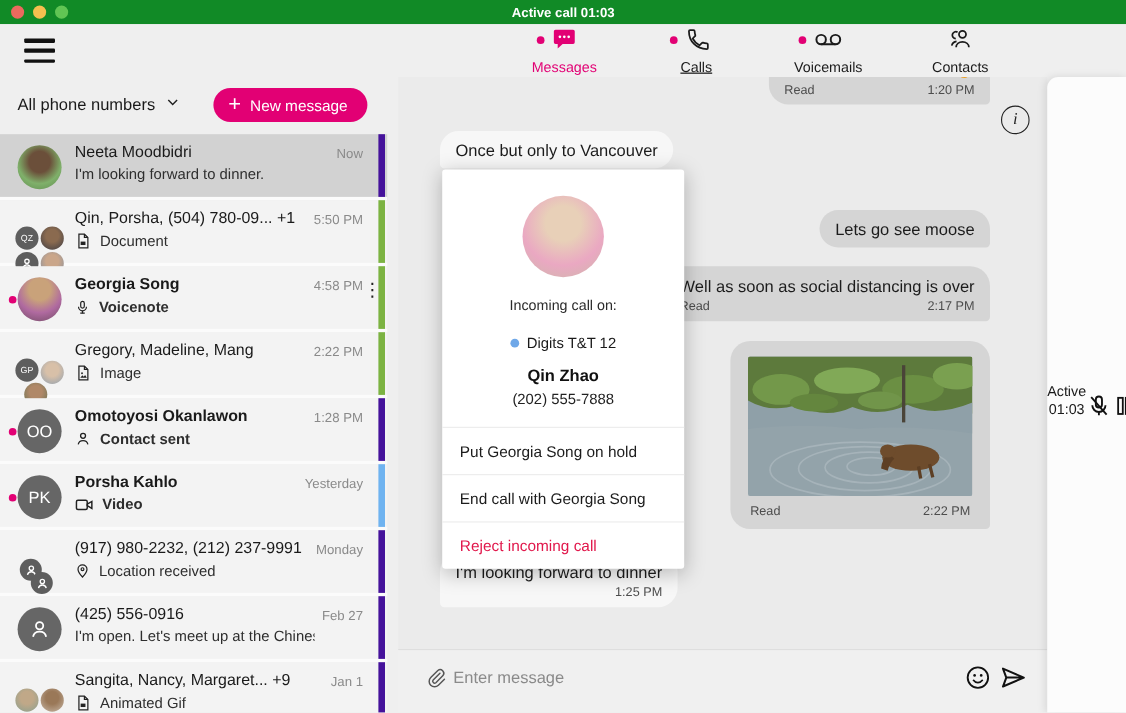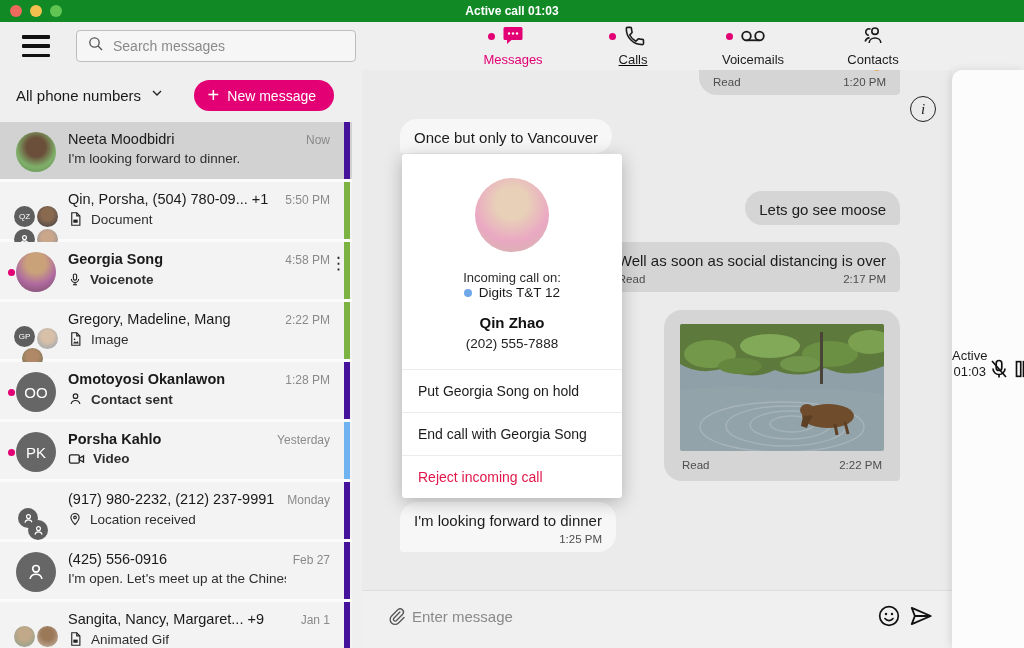--- a/index.html
+++ b/index.html
@@ -76,21 +76,21 @@
   .meta { display:flex; justify-content:space-between; margin-top:4px; font-size:11.5px; color:#4d4d4d; }
   .meta .t { margin-left:auto; }
   .img-bubble { padding:14px 16px 8px 16px; }
   .img-bubble svg.photo { display:block; border-radius:2px; }
   .img-bubble .meta { margin-top:8px; padding:0 2px 2px; }
 
   
   .call-dialog { position:absolute; left:40px; top:84px; width:220px; background:#fff; border-radius:3px; box-shadow:0 4px 18px rgba(0,0,0,.25); z-index:5; }
   .cd-head { text-align:center; padding:24px 10px 14px; }
   .cd-avatar { width:74px; height:74px; border-radius:50%; margin:0 auto 18px; }
-  .cd-incoming { font-size:13px; color:#2b2b2b; margin-bottom:0; }
+  .cd-incoming { font-size:13px; color:#2b2b2b; margin-bottom:19px; }
   .cd-line { font-size:13.5px; color:#1a1a1a; display:flex; align-items:center; justify-content:center; gap:7px; margin-bottom:14px; }
   .cd-line .bdot { width:8px; height:8px; border-radius:50%; background:#6FA8E8; }
   .cd-name { font-size:15px; font-weight:bold; color:#111; margin-bottom:5px; }
   .cd-number { font-size:13.5px; color:#222; padding-bottom:4px; }
   .cd-action { border-top:1px solid #ECECEC; padding:13px 16px; font-size:14px; color:#1c1c1c; cursor:pointer; }
   .cd-action.danger { color:#E1174B; }
 
   
   .composer { position:absolute; left:362px; width:590px; bottom:0; height:58px; background:#F0F0F0; border-top:1px solid #DEDEDE; display:flex; align-items:center; padding:0 16px 7px 22px; gap:3px; }
   .composer input { flex:1; border:none; outline:none; background:transparent; font-size:15px; color:#333; font-family:"Liberation Sans",sans-serif; }
@@ -120,29 +120,20 @@
     </div>
     <span class="titlebar-text">Active call 01:03</span>
   </div>
 
   <div class="navbar">
     <div class="hamburger">
         <span></span>
         <span></span>
         <span></span>
       </div>
-    <div class="searchbox">
-      <span>
-        <svg width="18" height="18" viewBox="0 0 24 24">
-            <circle cx="10" cy="10" r="6.2" fill="none" stroke="#555" stroke-width="1.8"></circle>
-            <line x1="14.8" y1="14.8" x2="20" y2="20" stroke="#555" stroke-width="1.8"></line>
-          </svg>
-      </span>
-      <input type="text" placeholder="Search messages" style="">
-    </div>
     <div class="tabs" id="tabs">
         <div class="tab active" style="left: 18px;"><div class="ticon"><svg width="26" height="24" viewBox="0 0 24 24">
               <path d="M4 3h16a1.5 1.5 0 0 1 1.5 1.5v10A1.5 1.5 0 0 1 20 16h-9.5L6 20v-4H4a1.5 1.5 0 0 1-1.5-1.5v-10A1.5 1.5 0 0 1 4 3z" fill="#E20074"></path>
               <circle cx="8" cy="9.5" r="1.2" fill="#fff"></circle>
               <circle cx="12" cy="9.5" r="1.2" fill="#fff"></circle>
               <circle cx="16" cy="9.5" r="1.2" fill="#fff"></circle>
             </svg><span class="tdot"></span></div><div class="tlabel">Messages</div></div>
         <div class="tab" style="left: 138px; text-decoration: underline;"><div class="ticon"><svg width="24" height="24" viewBox="0 0 24 24">
               <path d="M7.9 10.6c1.4 2.7 3.5 4.8 6.2 6.2l2.1-2.1c.3-.3.7-.4 1-.3 1.1.4 2.3.6 3.5.6.6 0 1 .4 1 1v3.2c0 .6-.4 1-1 1C11.4 20.2 4.5 13.3 4.5 4c0-.6.4-1 1-1h3.2c.6 0 1 .4 1 1 0 1.2.2 2.4.6 3.5.1.4 0 .8-.3 1l-2.1 2.1z" fill="none" stroke="#1b1b1b" stroke-width="1.6" stroke-linejoin="round" transform="translate(0.8,0.4)"></path>
             </svg><span class="tdot"></span></div><div class="tlabel">Calls</div></div>

